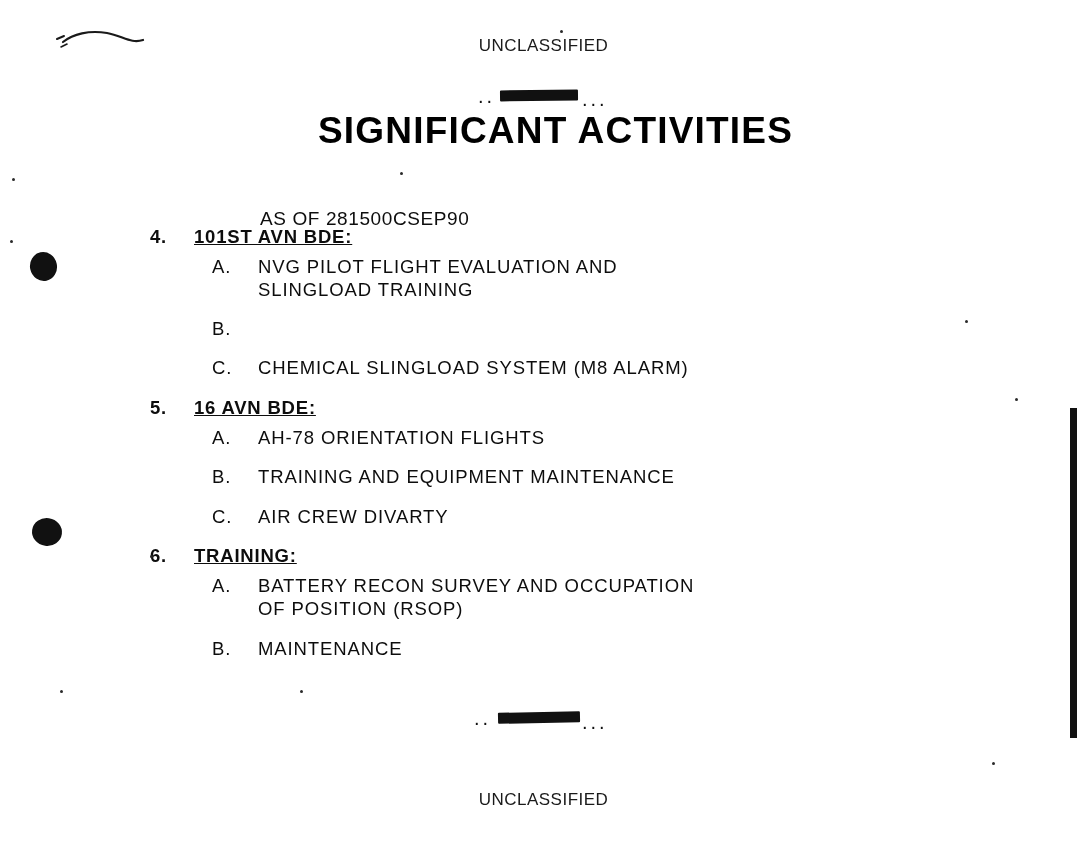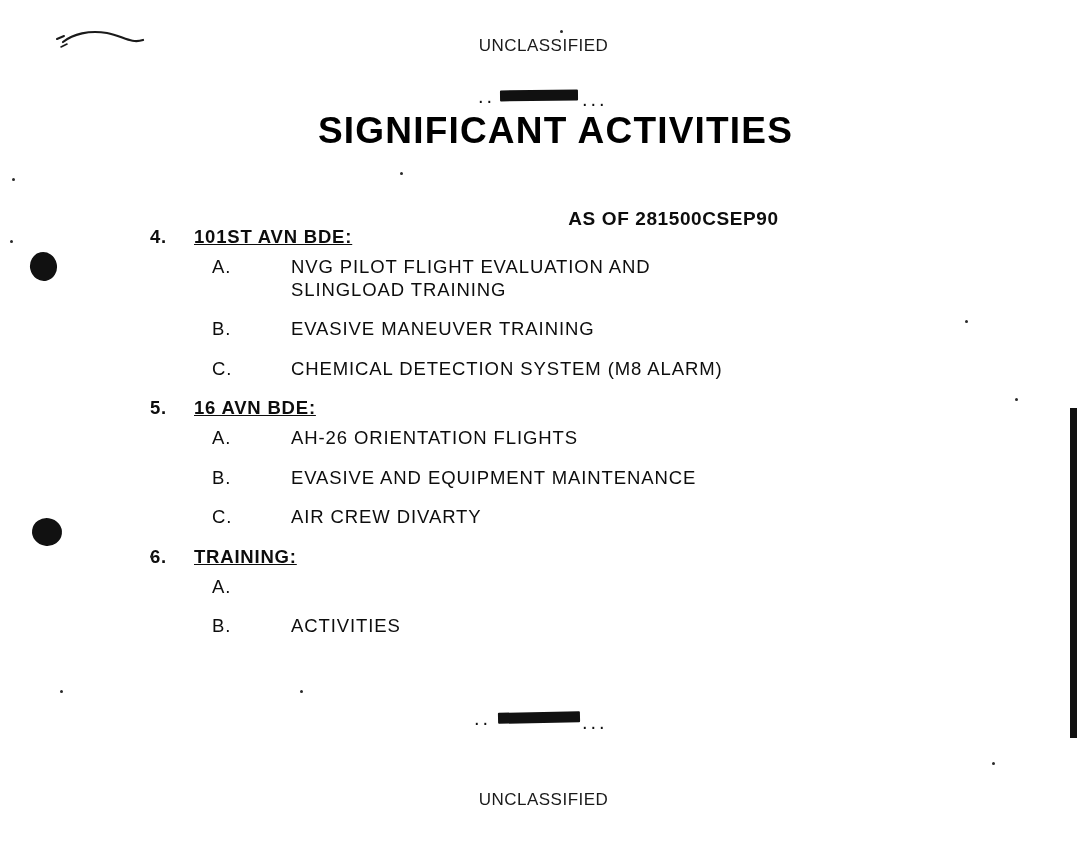--- a/index.html
+++ b/index.html
@@ -80,23 +80,22 @@
     letter-spacing: 1.2px;
     color: #000;
   }
 
   
   .as-of {
     position: absolute;
     left: 0;
     top: 208px;
     width: 1087px;
-    text-align: center;
     padding-right: 0;
-    font-weight: bold;
+    font-weight: normal;
     font-size: 19px;
     letter-spacing: 0.6px;
     color: #0d0d0d;
   }
   .as-of-inner {
     display: inline-block;
     margin-left: 260px;
   }
 
   
@@ -135,21 +134,20 @@
     margin: 0 0 17px 0;
   }
   .sub-letter {
     width: 46px;
     flex: 0 0 46px;
     margin-left: 62px;
   }
   .sub-text {
     white-space: pre-line;
     line-height: 1.22;
-    margin-left: 33px;
   }
   .section + .section { margin-top: 6px; }
   .section-body { margin-top: 2px; }
 
   
   .blob {
     position: absolute;
     background: #111;
     border-radius: 50%;
   }
@@ -219,62 +217,63 @@
         <span class="section-label">101ST AVN BDE:</span>
       </div>
       <div class="section-body">
         <div class="subitem">
           <span class="sub-letter">A.</span>
           <span class="sub-text">NVG PILOT FLIGHT EVALUATION AND
 SLINGLOAD TRAINING</span>
         </div>
         <div class="subitem">
           <span class="sub-letter">B.</span>
-          <span class="sub-text">EVASIVE MANEUVER TRAINING</span>
         </div>
         <div class="subitem">
           <span class="sub-letter">C.</span>
-          <span class="sub-text">CHEMICAL DETECTION SYSTEM (M8 ALARM)</span>
+          <span class="sub-text">CHEMICAL SLINGLOAD SYSTEM (M8 ALARM)</span>
         </div>
       </div>
     </div>
 
     <div class="section">
       <div class="section-head">
         <span class="section-num">5.</span>
         <span class="section-label">16 AVN BDE:</span>
       </div>
       <div class="section-body">
         <div class="subitem">
           <span class="sub-letter">A.</span>
-          <span class="sub-text">AH-26 ORIENTATION FLIGHTS</span>
+          <span class="sub-text">AH-78 ORIENTATION FLIGHTS</span>
         </div>
         <div class="subitem">
           <span class="sub-letter">B.</span>
-          <span class="sub-text">EVASIVE AND EQUIPMENT MAINTENANCE</span>
+          <span class="sub-text">TRAINING AND EQUIPMENT MAINTENANCE</span>
         </div>
         <div class="subitem">
           <span class="sub-letter">C.</span>
           <span class="sub-text">AIR CREW DIVARTY</span>
         </div>
       </div>
     </div>
 
     <div class="section">
       <div class="section-head">
         <span class="section-num">6.</span>
         <span class="section-label">TRAINING:</span>
       </div>
       <div class="section-body">
         <div class="subitem">
           <span class="sub-letter">A.</span>
+          <span class="sub-text">BATTERY RECON SURVEY AND OCCUPATION
+  OF POSITION (RSOP)</span>
         </div>
         <div class="subitem">
           <span class="sub-letter">B.</span>
-          <span class="sub-text">ACTIVITIES</span>
+          <span class="sub-text">MAINTENANCE</span>
         </div>
       </div>
     </div>
 
   </div>
 
   <div class="dots bl">..</div>
   <div class="redaction bottom-bar"></div>
   <div class="dots br">...</div>
 

